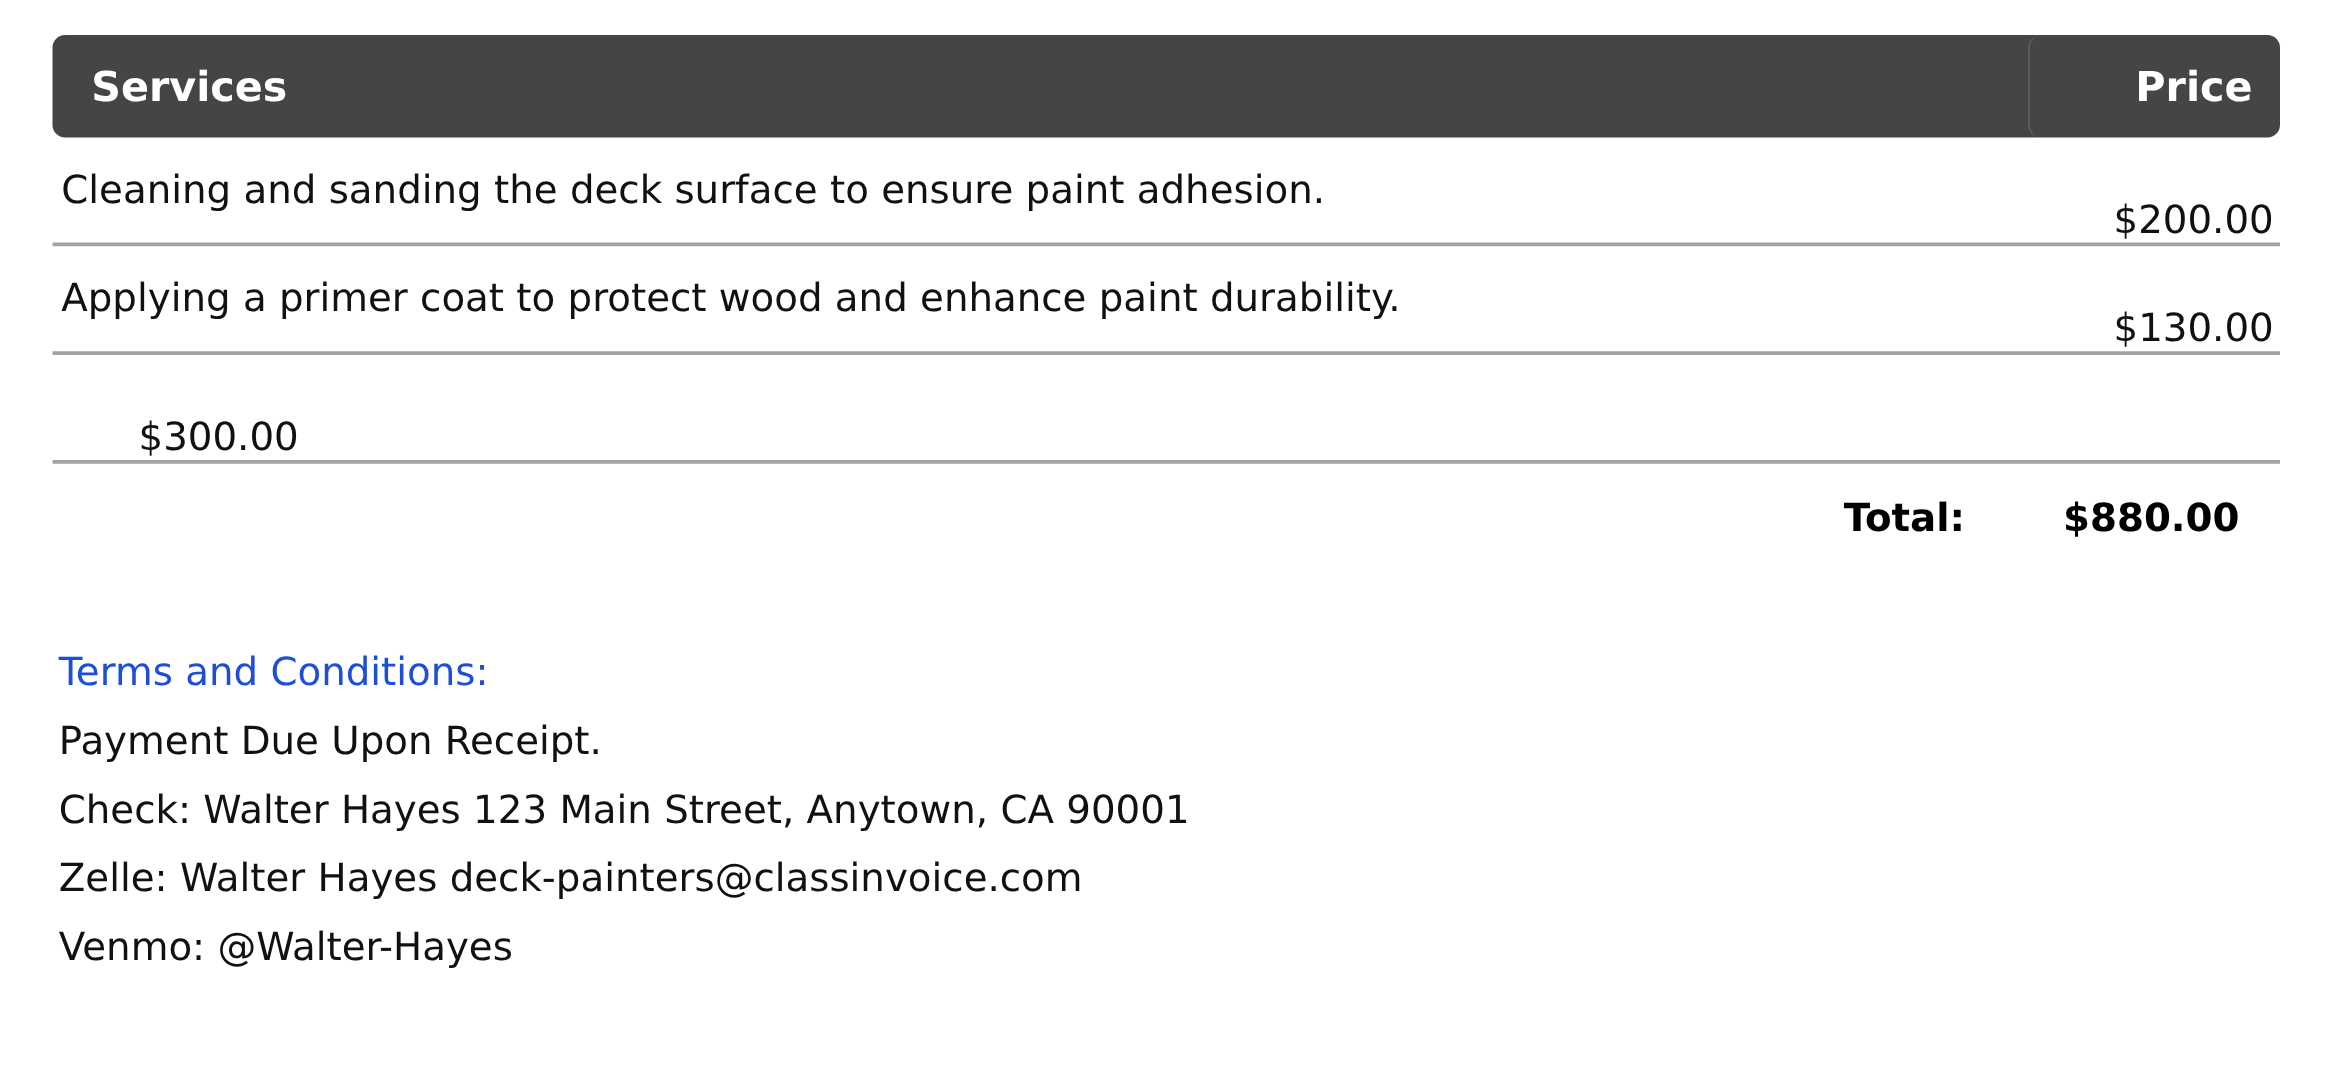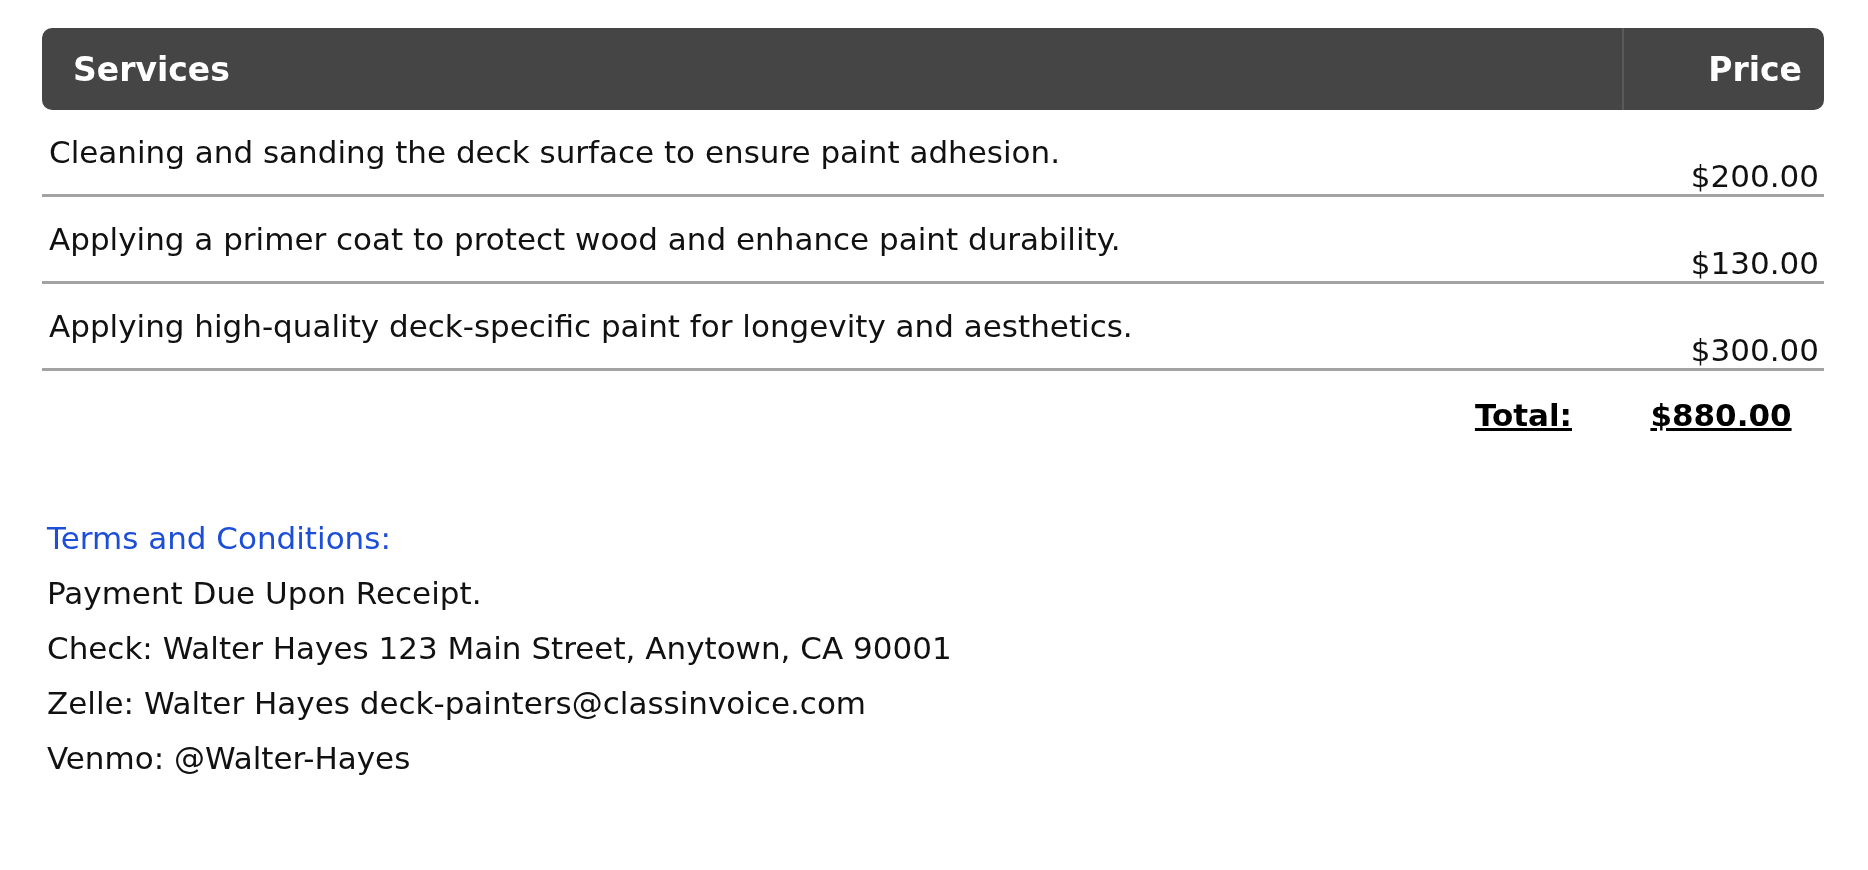--- a/index.html
+++ b/index.html
@@ -34,20 +34,21 @@
   .th-price {
     width: 202px;
     box-sizing: border-box;
     text-align: right;
     padding-right: 22px;
     border-left: 2px solid #5a5a5a;
     height: 100%;
     display: flex;
     align-items: center;
     justify-content: flex-end;
+    border-radius: 11px;
   }
   
   .row {
     display: flex;
     align-items: center;
     height: 84px;
     border-bottom: 3px solid #a3a3a3;
     font-size: 31px;
   }
   .cell-service {
@@ -63,21 +64,20 @@
   }
   
   .total-row {
     display: flex;
     align-items: center;
     padding-top: 26px;
     padding-bottom: 18px;
     font-size: 31px;
     font-weight: 700;
     color: #000000;
-    text-decoration: underline;
   }
   .total-label {
     flex: 1;
     text-align: right;
     padding-right: 50px;
   }
   .total-value {
     width: 202px;
     box-sizing: border-box;
     text-align: center;
@@ -110,21 +110,20 @@
     <div class="cell-service">Cleaning and sanding the deck surface to ensure paint adhesion.</div>
     <div class="cell-price">$200.00</div>
   </div>
 
   <div class="row">
     <div class="cell-service">Applying a primer coat to protect wood and enhance paint durability.</div>
     <div class="cell-price">$130.00</div>
   </div>
 
   <div class="row">
-    <div class="cell-service">Applying high-quality deck-specific paint for longevity and aesthetics.</div>
     <div class="cell-price">$300.00</div>
   </div>
 
 
   <div class="total-row">
     <div class="total-label">Total:</div>
     <div class="total-value">$880.00</div>
   </div>
 
 </div>

